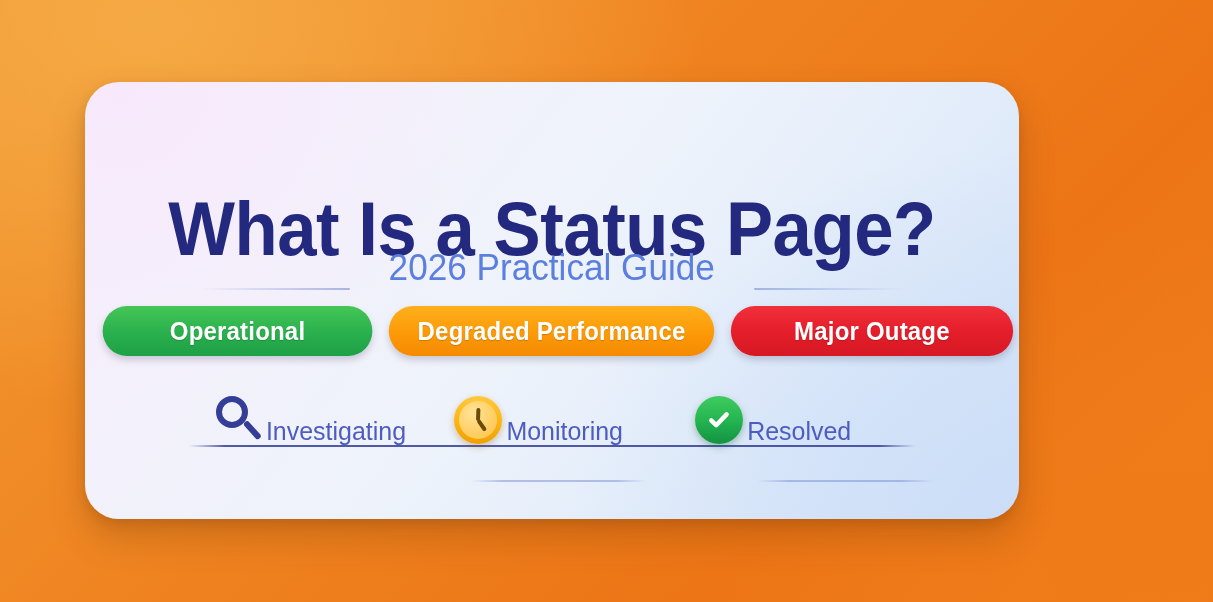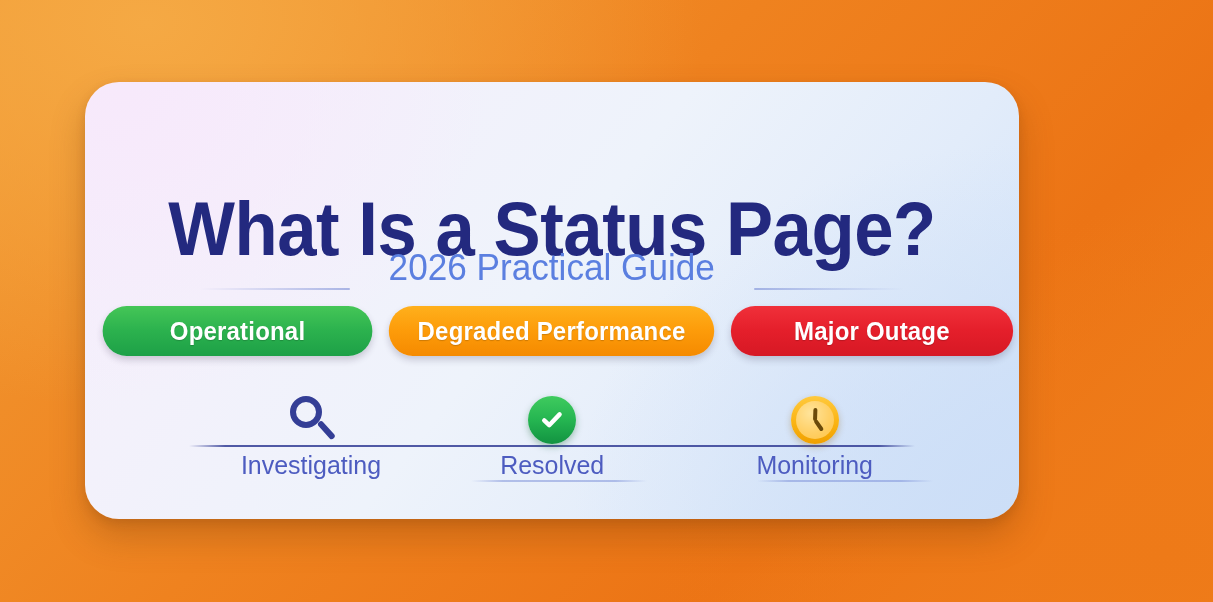--- a/index.html
+++ b/index.html
@@ -153,22 +153,21 @@
     top: 0;
     height: 100px;
     display: flex;
     justify-content: space-between;
     align-items: flex-start;
   }
   .tl-step {
     position: relative;
     width: 200px;
     display: flex;
-    flex-direction: column;
-    align-items: center;
+    align-items: flex-end;
   }
   .tl-step.s1 { margin-left: 22px; }
   .tl-step.s3 { margin-right: 22px; }
 
   .tl-icon {
     position: relative;
     width: 52px;
     height: 52px;
     display: flex;
     align-items: center;
@@ -304,41 +303,41 @@
       <div class="tl-steps">
 
         <div class="tl-step s1">
           <div class="tl-icon">
             <div class="mag">
               <span class="lens"></span>
               <span class="handle"></span>
             </div>
           </div>
           <div class="tl-label">Investigating</div>
+        </div>
+
+        <div class="tl-step s2">
+          <div class="tl-icon">
+            <div class="clock">
+              <span class="face"></span>
+              <span class="hand-h"></span>
+              <span class="hand-m"></span>
+            </div>
+          </div>
+          <div class="tl-label">Monitoring</div>
         </div>
 
         <div class="tl-step s3">
           <div class="tl-icon">
             <div class="check">
               <svg width="28" height="28" viewBox="0 0 28 28" aria-hidden="true">
                 <path d="M6.2 14.4 L11.2 19.2 L21.6 8.4" fill="none" stroke="#ffffff" stroke-width="4.4" stroke-linecap="round" stroke-linejoin="round"></path>
               </svg>
             </div>
           </div>
           <div class="tl-label">Resolved</div>
         </div>
 
-        <div class="tl-step s2">
-          <div class="tl-icon">
-            <div class="clock">
-              <span class="face"></span>
-              <span class="hand-h"></span>
-              <span class="hand-m"></span>
-            </div>
-          </div>
-          <div class="tl-label">Monitoring</div>
-        </div>
-
       </div>
     </div>
 
   </div>
 </div>
 
 </body></html>

